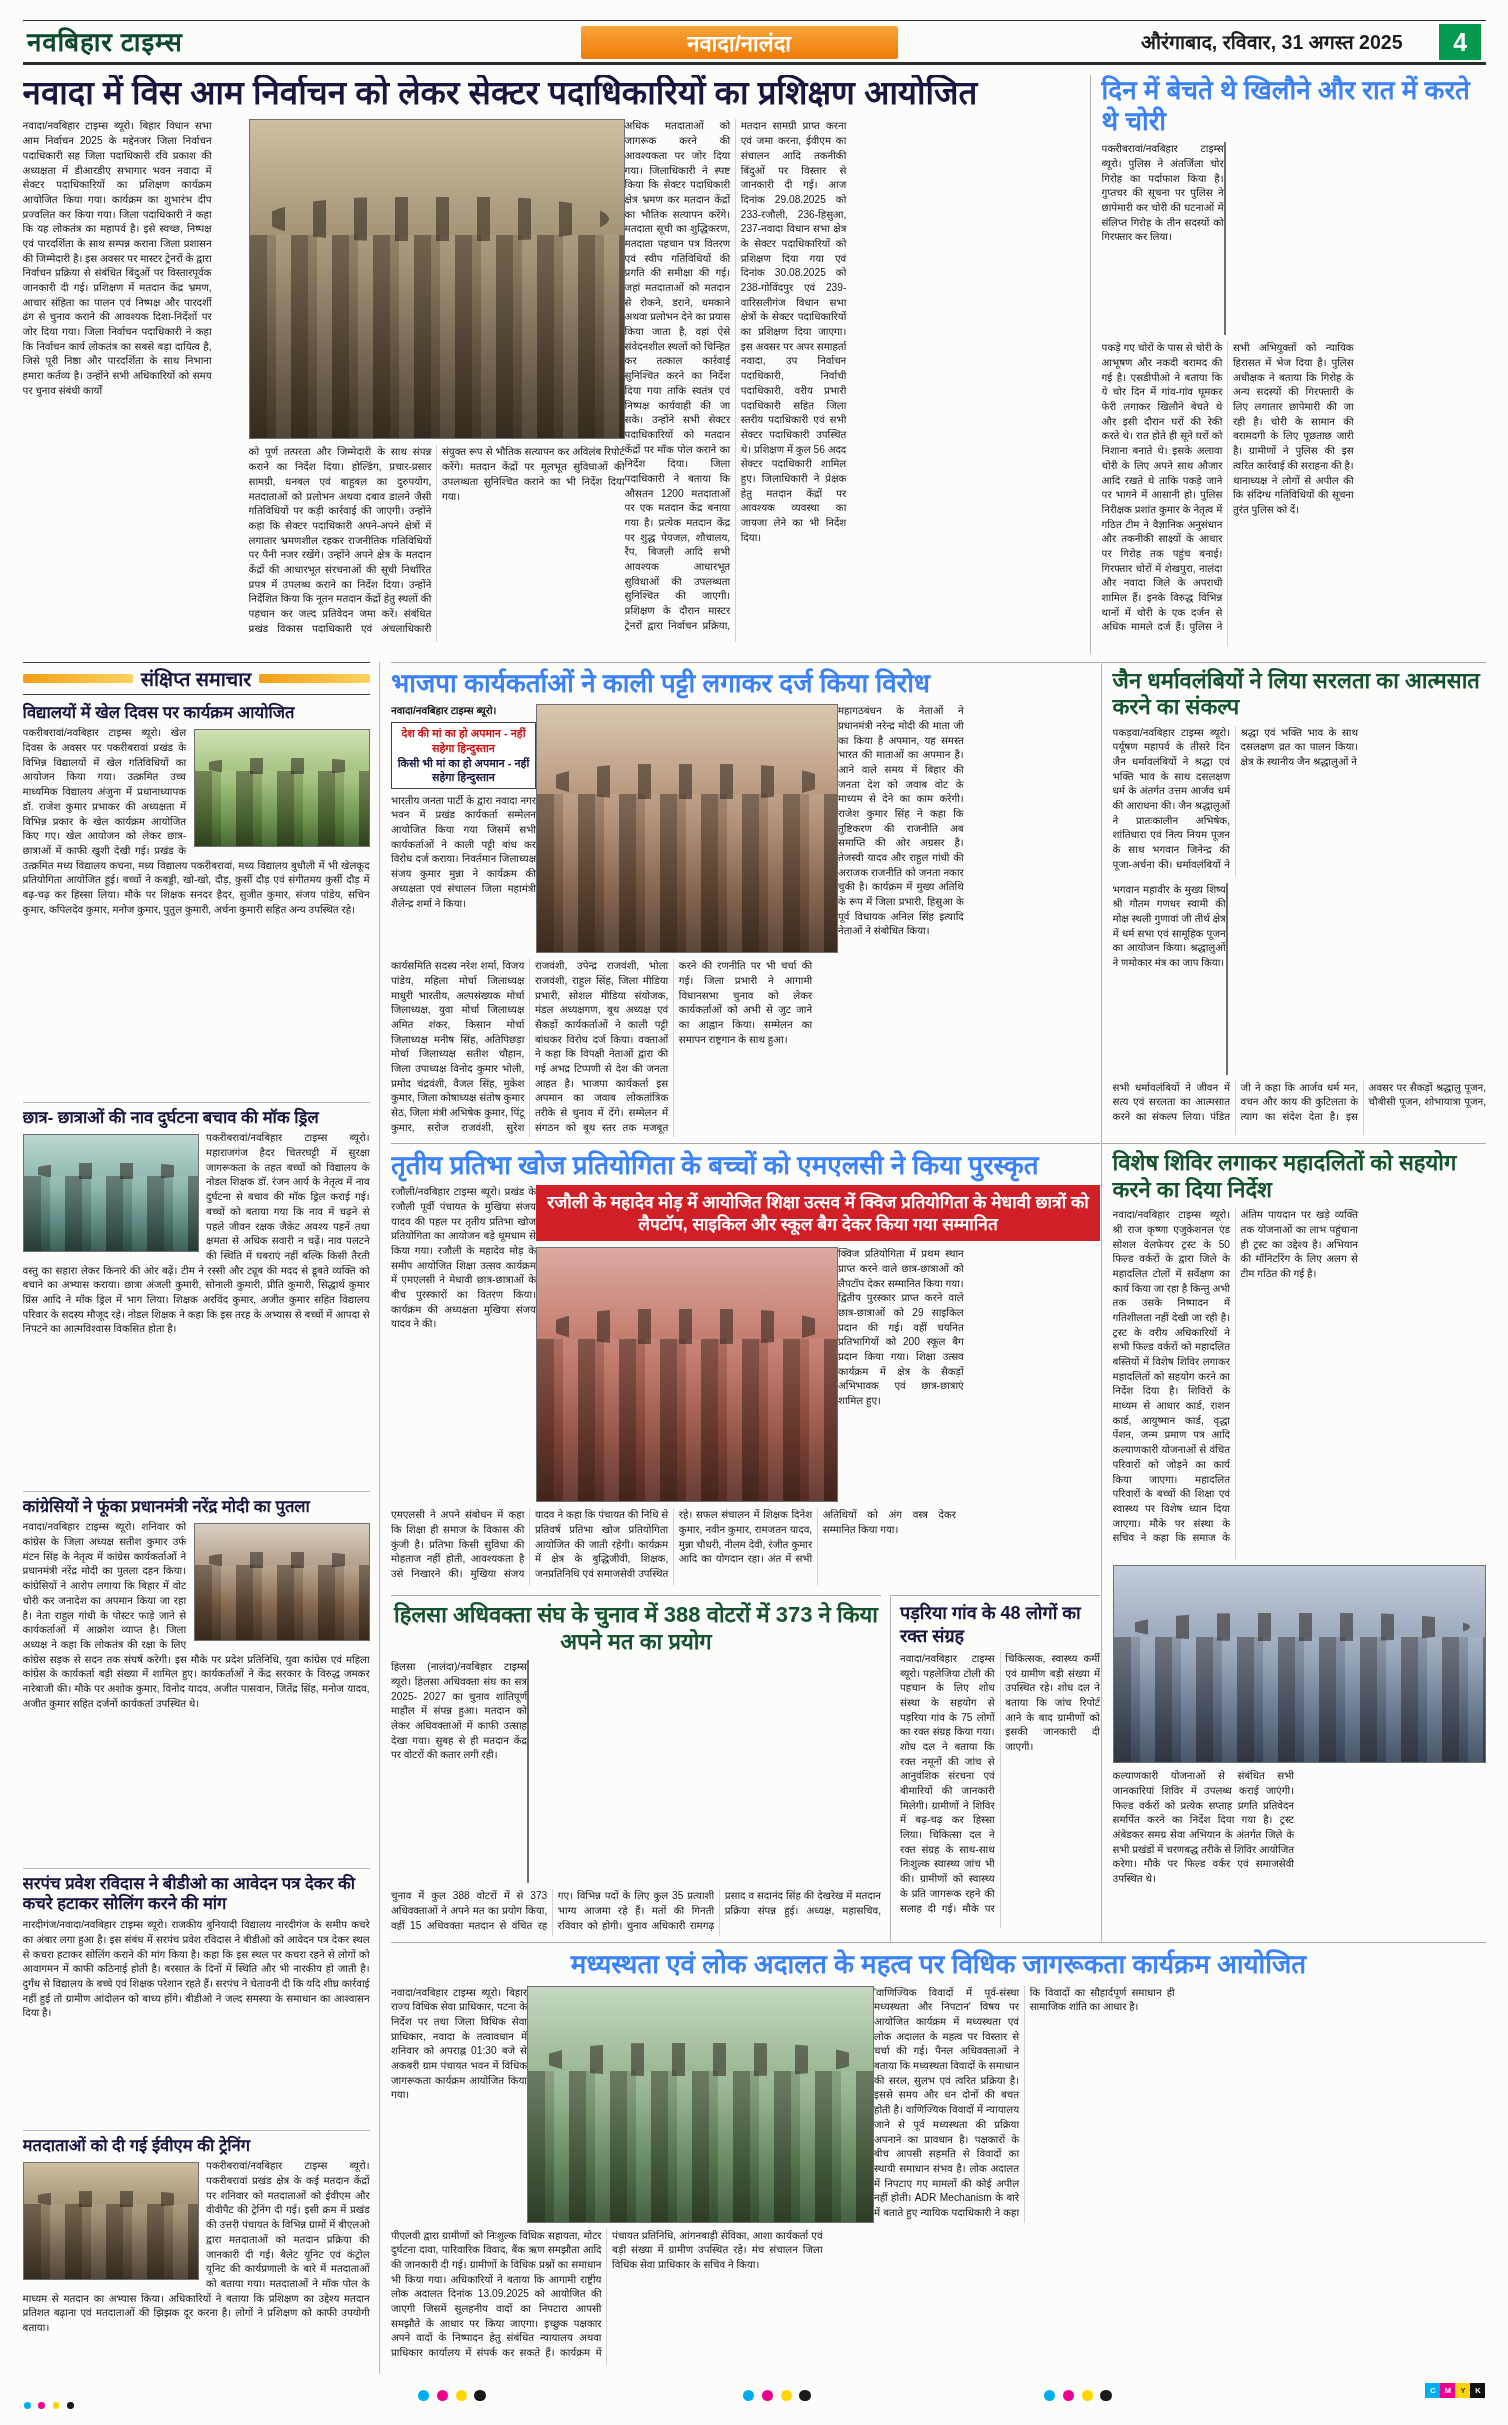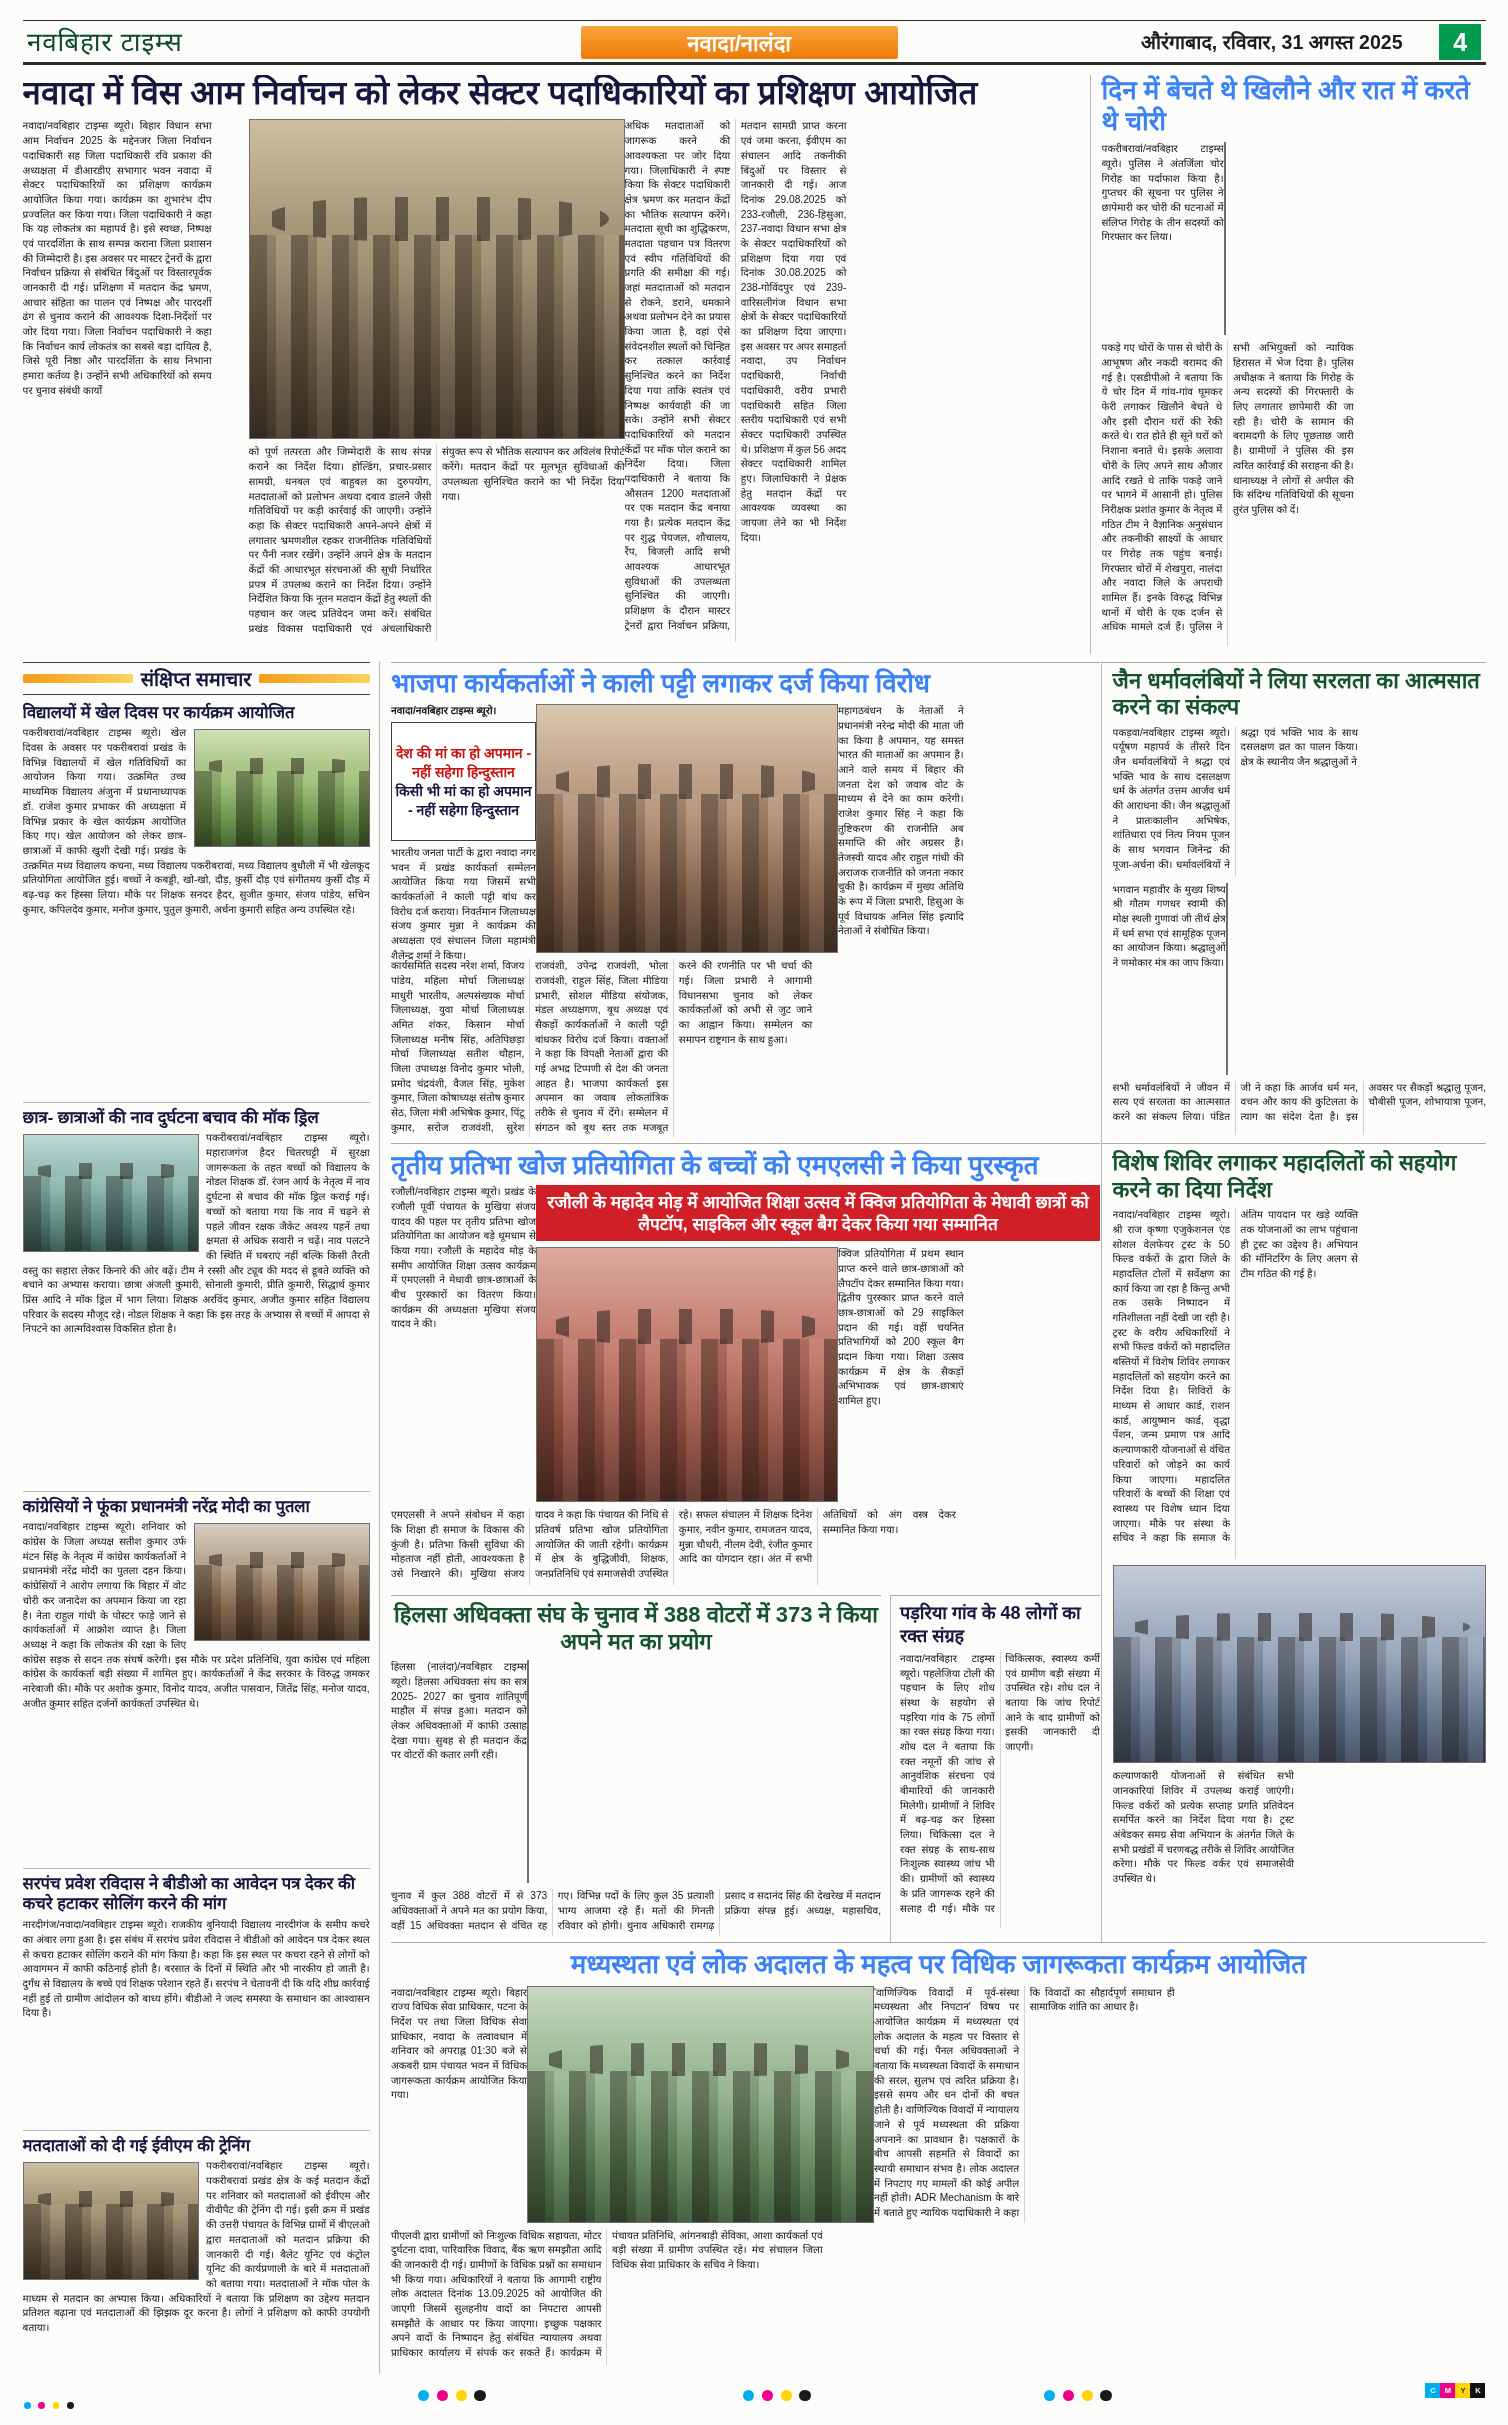--- a/index.html
+++ b/index.html
@@ -2,21 +2,21 @@
 <html style="font-size:12px"><head>
 <meta charset="utf-8">
 <style>
   * { margin:0; padding:0; box-sizing:border-box; }
   html,body { background:#d9d9d6; }
   body { font-family:"Liberation Sans","DejaVu Sans",sans-serif; }
   .page { position:relative; width:1508px; height:2426px; background:#fcfcfa; margin:0 auto; overflow:hidden; color:#161616; }
 
   
   .masthead { position:absolute; left:22.6px; top:19.6px; width:1463px; height:45px; border-top:1.5px solid #2b2b2b; border-bottom:3px solid #2b2b2b; display:flex; align-items:center; }
-  .paper-name { font-size:26px; font-weight:400; color:#0d4a2b; letter-spacing:0.8px; padding-left:4.5px; }
+  .paper-name { font-size:26px; font-weight:700; color:#0d4a2b; letter-spacing:0.8px; padding-left:4.5px; }
   .section-tab { position:absolute; left:528px; top:5.3px; width:317px; height:33px; background:linear-gradient(180deg,#f9a53b,#ee7a06); color:#fff; font-size:22px; font-weight:700; display:flex; align-items:center; justify-content:center; border-radius:2.3px;margin-left:30px; }
   .dateline { position:absolute; right:83px; font-size:19.6px; font-weight:700; color:#1c1c1c; }
   .page-num { position:absolute; right:4.5px; top:3.8px; width:42px; height:36px; background:#019a4e; color:#fff; font-size:25px; font-weight:700; display:flex; align-items:center; justify-content:center; }
 
   
   .h-xl { font-size:33px; font-weight:700; color:#16163f; line-height:1.12; }
   .h-lg { font-size:26px; font-weight:700; color:#3b82f6; line-height:1.18; }
   .h-md { font-size:22px; font-weight:700; color:#14532d; line-height:1.22; }
   .h-sm { font-size:16.6px; font-weight:700; color:#16163f; line-height:1.26; }
 
@@ -54,21 +54,21 @@
   .brief-head { display:flex; align-items:center; gap:7.5px; height:33px; border-top:1.5px solid #3c3c3c; border-bottom:1.5px solid #3c3c3c; margin-bottom:3px; }
   .brief-head .bar { flex:1; height:9.8px; background:linear-gradient(90deg,#f49d17,#fcd35f); border-radius:1.5px; }
   .brief-head .t { font-size:19.6px; font-weight:700; color:#16163f; white-space:nowrap; }
   .brief { padding:4.5px 0 3px 0; overflow:hidden; }
   .brief + .brief { border-top:0.8px solid #b9b9b9; }
   .brief h3 { margin-bottom:3px; }
   .brief-ph { width:176px; height:118px; display:block; }
   .fl-r { float:right; margin:2.3px 0 4.5px 7.5px; }
   .fl-l { float:left; margin:2.3px 7.5px 4.5px 0; }
 
-  .slogan-box { border:1.5px solid #3f3f3f; padding:21px 3px; text-align:center; font-weight:700; font-size:14px; line-height:1.35; margin-bottom:4.5px; background:#fff; }
+  .slogan-box { border:1.5px solid #3f3f3f; padding:3px 3px; text-align:center; font-weight:700; font-size:11px; line-height:1.35; margin-bottom:4.5px; background:#fff; }
   .slogan-red { color:#c91313; }
   .slogan-dark { color:#16163f; }
 
   .red-bar { background:#d01f27; color:#fff; font-weight:700; font-size:17.3px; line-height:1.3; display:flex; align-items:center; justify-content:center; text-align:center; padding:3px 9px; height:56px; flex:none; }
 
   
   .regmark { position:absolute; display:flex; gap:7.5px; }
   .dot { width:11.3px; height:11.3px; border-radius:50%; }
   .dot.sm { width:6.8px; height:6.8px; }
   .dc { background:#00aeef; } .dm { background:#ec008c; } .dy { background:#ffd400; } .dk { background:#1a1a1a; }

